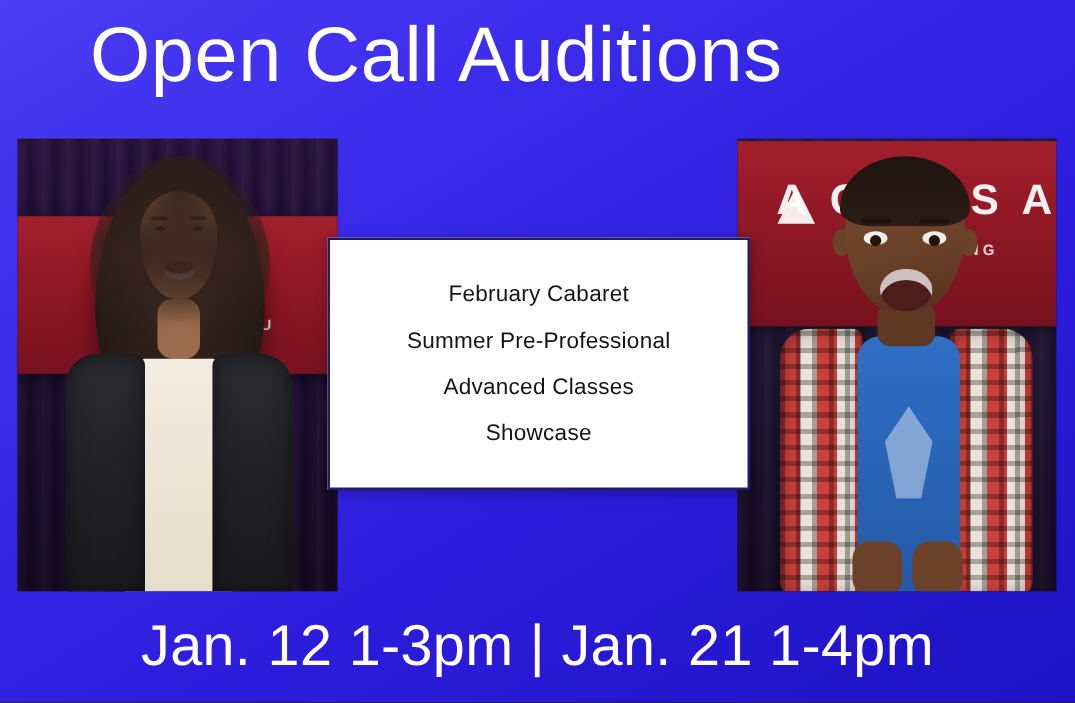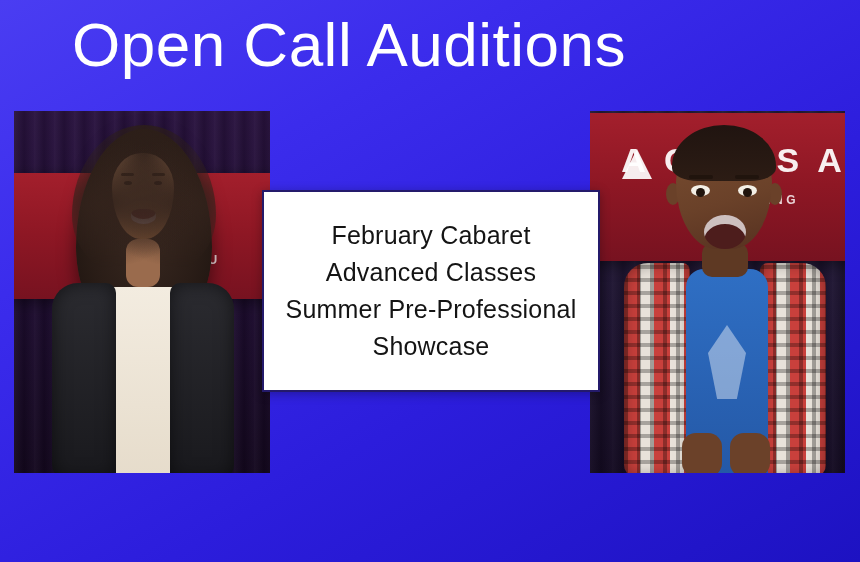--- a/index.html
+++ b/index.html
@@ -234,21 +234,21 @@
     border: 2px solid #241a6b;
     box-sizing: border-box;
     display: flex;
     flex-direction: column;
     align-items: center;
     justify-content: center;
     box-shadow: 0 2px 10px rgba(0,0,0,0.30);
   }
   .info-line {
     color: #141414;
-    font-size: 25px;
+    font-size: 18px;
     font-weight: 300;
     line-height: 37px;
     letter-spacing: 0.2px;
     white-space: nowrap;
   }
 
   
   .dates {
     position: absolute;
     left: 0;
@@ -312,19 +312,20 @@
     <div class="ph-layer b-eye b-eye-r"></div>
     <div class="ph-layer b-pupil b-pupil-l"></div>
     <div class="ph-layer b-pupil b-pupil-r"></div>
     <div class="ph-layer b-mouth"></div>
     <div class="ph-layer b-hand-l"></div>
     <div class="ph-layer b-hand-r"></div>
   </div>
 
   <div class="info-card">
     <div class="info-line">February Cabaret</div>
+    <div class="info-line">Summer Pre-Professional</div>
     <div class="info-line">Advanced Classes</div>
-    <div class="info-line">Summer Pre-Professional</div>
     <div class="info-line">Showcase</div>
   </div>
 
+  <div class="dates">Jan. 12 1-3pm | Jan. 21 1-4pm</div>
 
 </div>
 
 </body></html>

